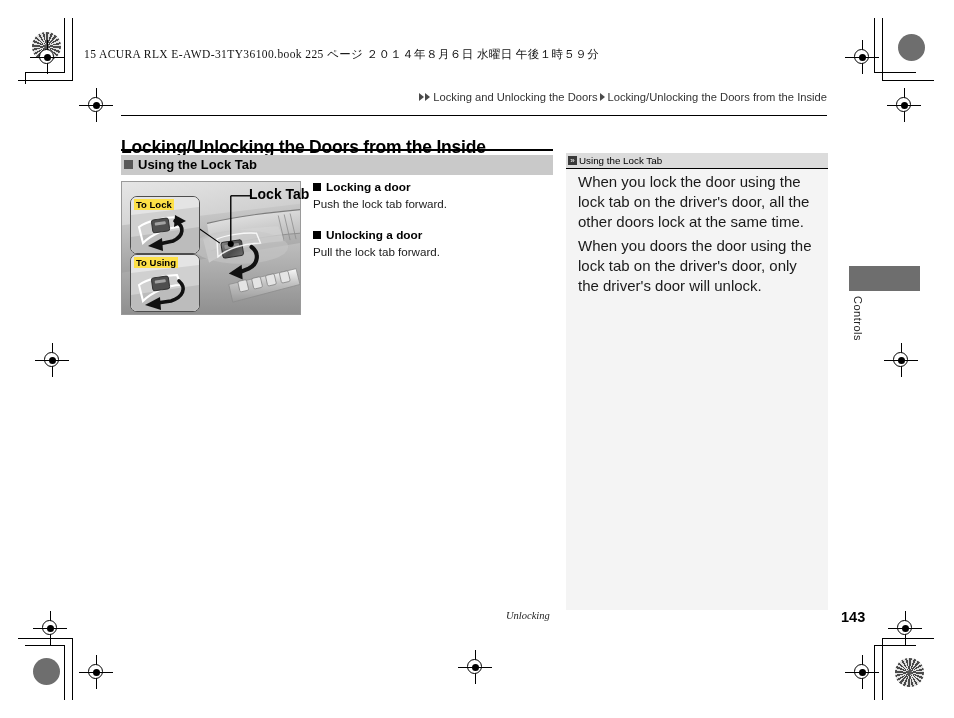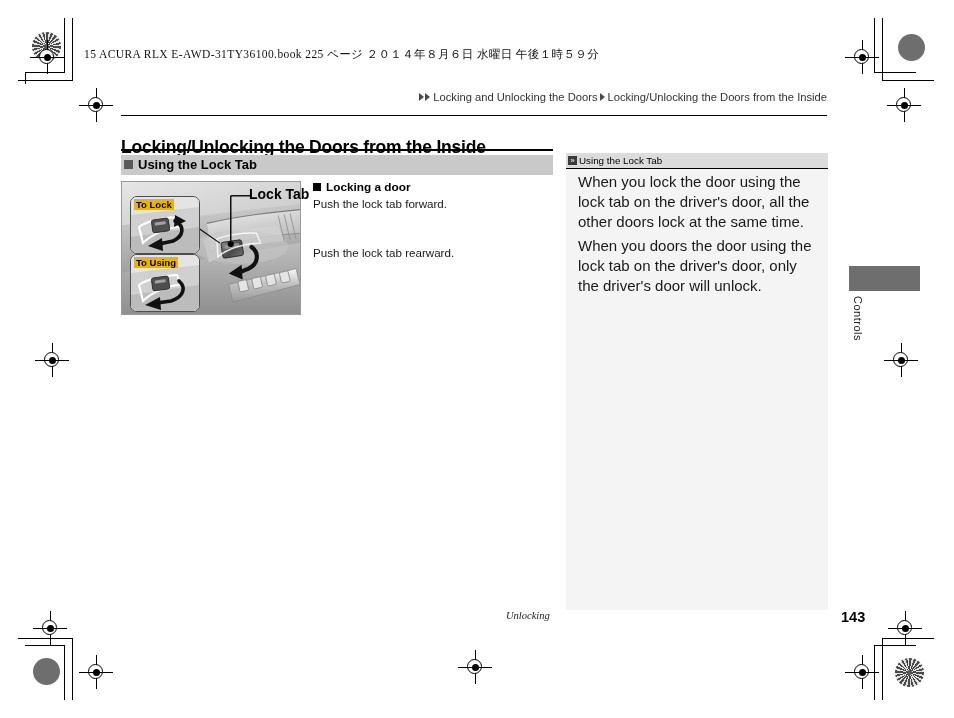--- a/index.html
+++ b/index.html
@@ -183,21 +183,21 @@
     background: #e9e9e9;
     border: 1.6px solid #4d4d4d;
     border-radius: 7px;
     overflow: hidden;
   }
   .callout.lock   { left: 8px;  top: 14px;  width: 68px; height: 56px; }
   .callout.unlock { left: 8px;  top: 72px;  width: 68px; height: 56px; }
   .callout-label {
     position: absolute;
     top: 2px; left: 3px;
-    background: #eab308;
+    background: #fde047;
     font-size: 9.5px;
     font-weight: bold;
     color: #000;
     padding: 0 2px;
     z-index: 3;
     white-space: nowrap;
   }
   .callout-art { position: absolute; inset: 0; z-index: 1; }
 
   .lead-label {
@@ -209,21 +209,21 @@
     color: #000;
   }
 
   
   .body-col {
     position: absolute;
     left: 313px;
     top: 180px;
     width: 235px;
   }
-  .blk { margin-bottom: 35px; }
+  .blk { margin-bottom: 17px; }
   .blk:last-child { margin-bottom: 0; }
   .blk-head {
     display: flex;
     align-items: center;
     font-size: 11.8px;
     font-weight: bold;
     color: #000;
     margin-bottom: 3px;
   }
   .blk-sq {
@@ -544,21 +544,25 @@
 
   <div class="blk">
     <div class="blk-head">
       <span class="blk-sq"></span>
       <span>Locking a door</span>
     </div>
     <div class="blk-text">Push the lock tab forward.</div>
   </div>
 
   <div class="blk">
-    <div class="blk-text">Push the lock tab rearward.</div>
+    <div class="blk-head">
+      <span class="blk-sq"></span>
+      <span>Unlocking a door</span>
+    </div>
+    <div class="blk-text">Pull the lock tab forward.</div>
   </div>
 
 </div>
 
 <div class="side-panel"></div>
 <div class="side-header">
   <span class="side-icon"></span>
   <span class="side-title">Using the Lock Tab</span>
 </div>
 <div class="side-body">

